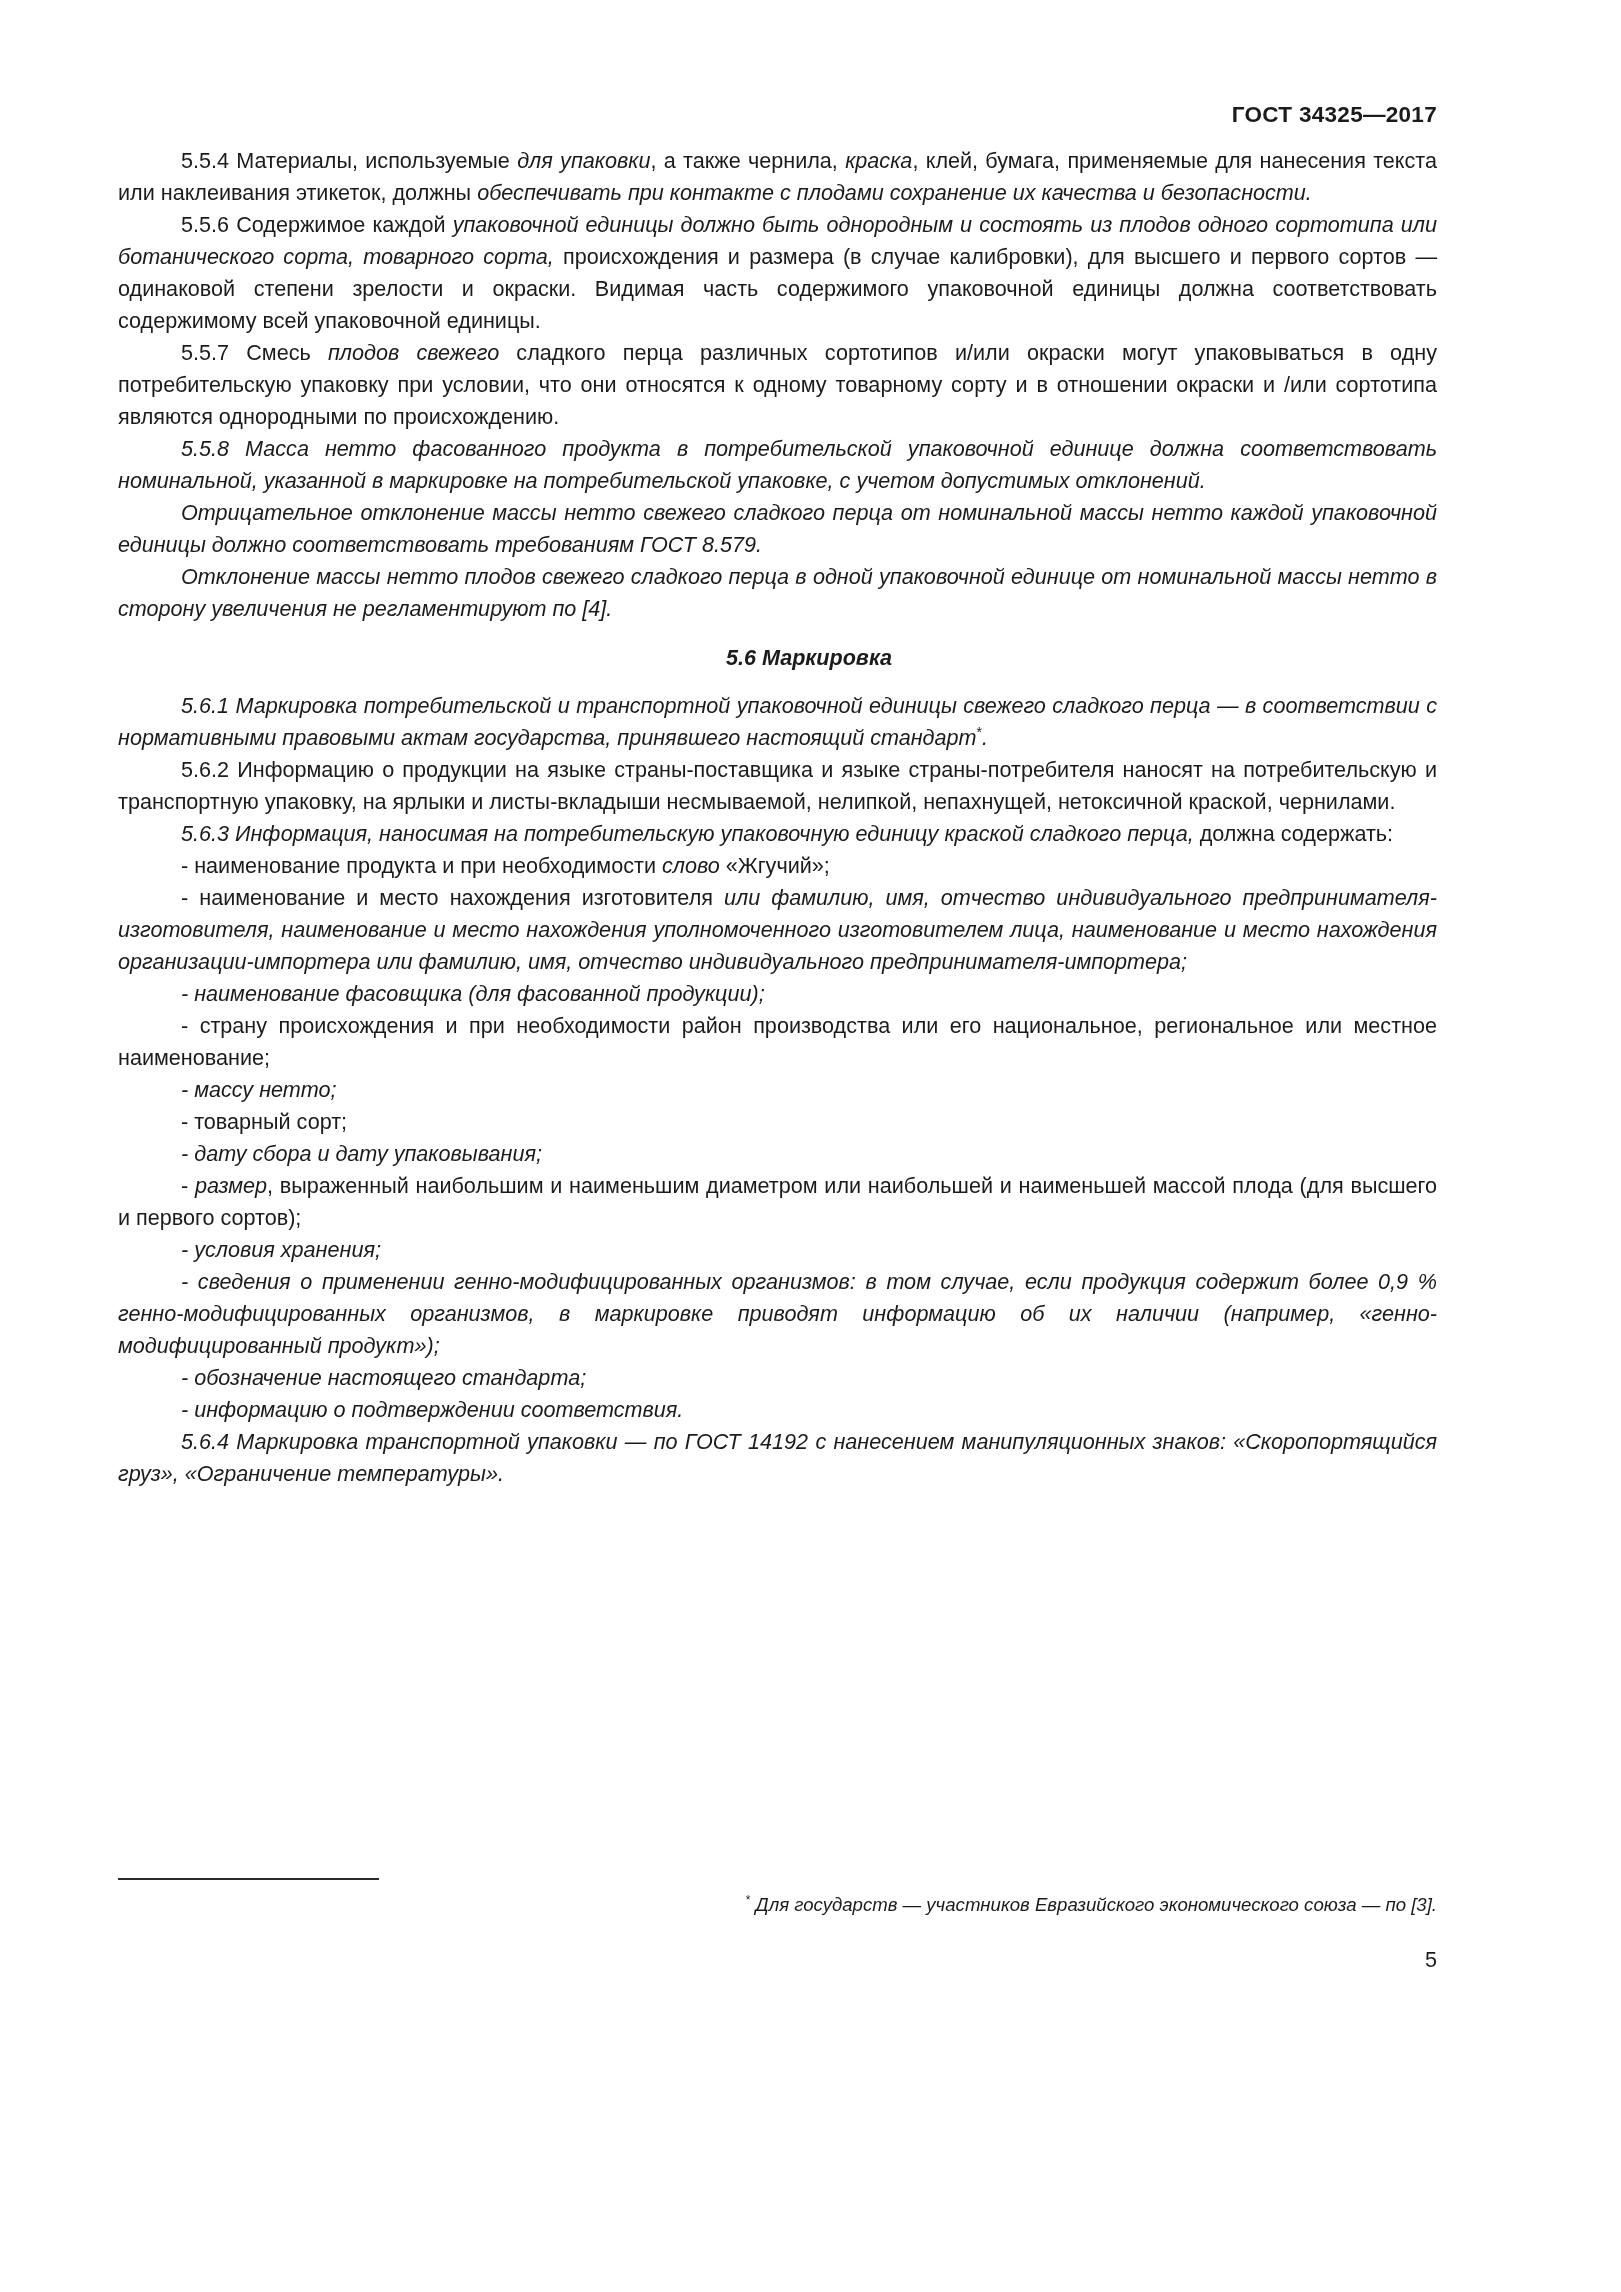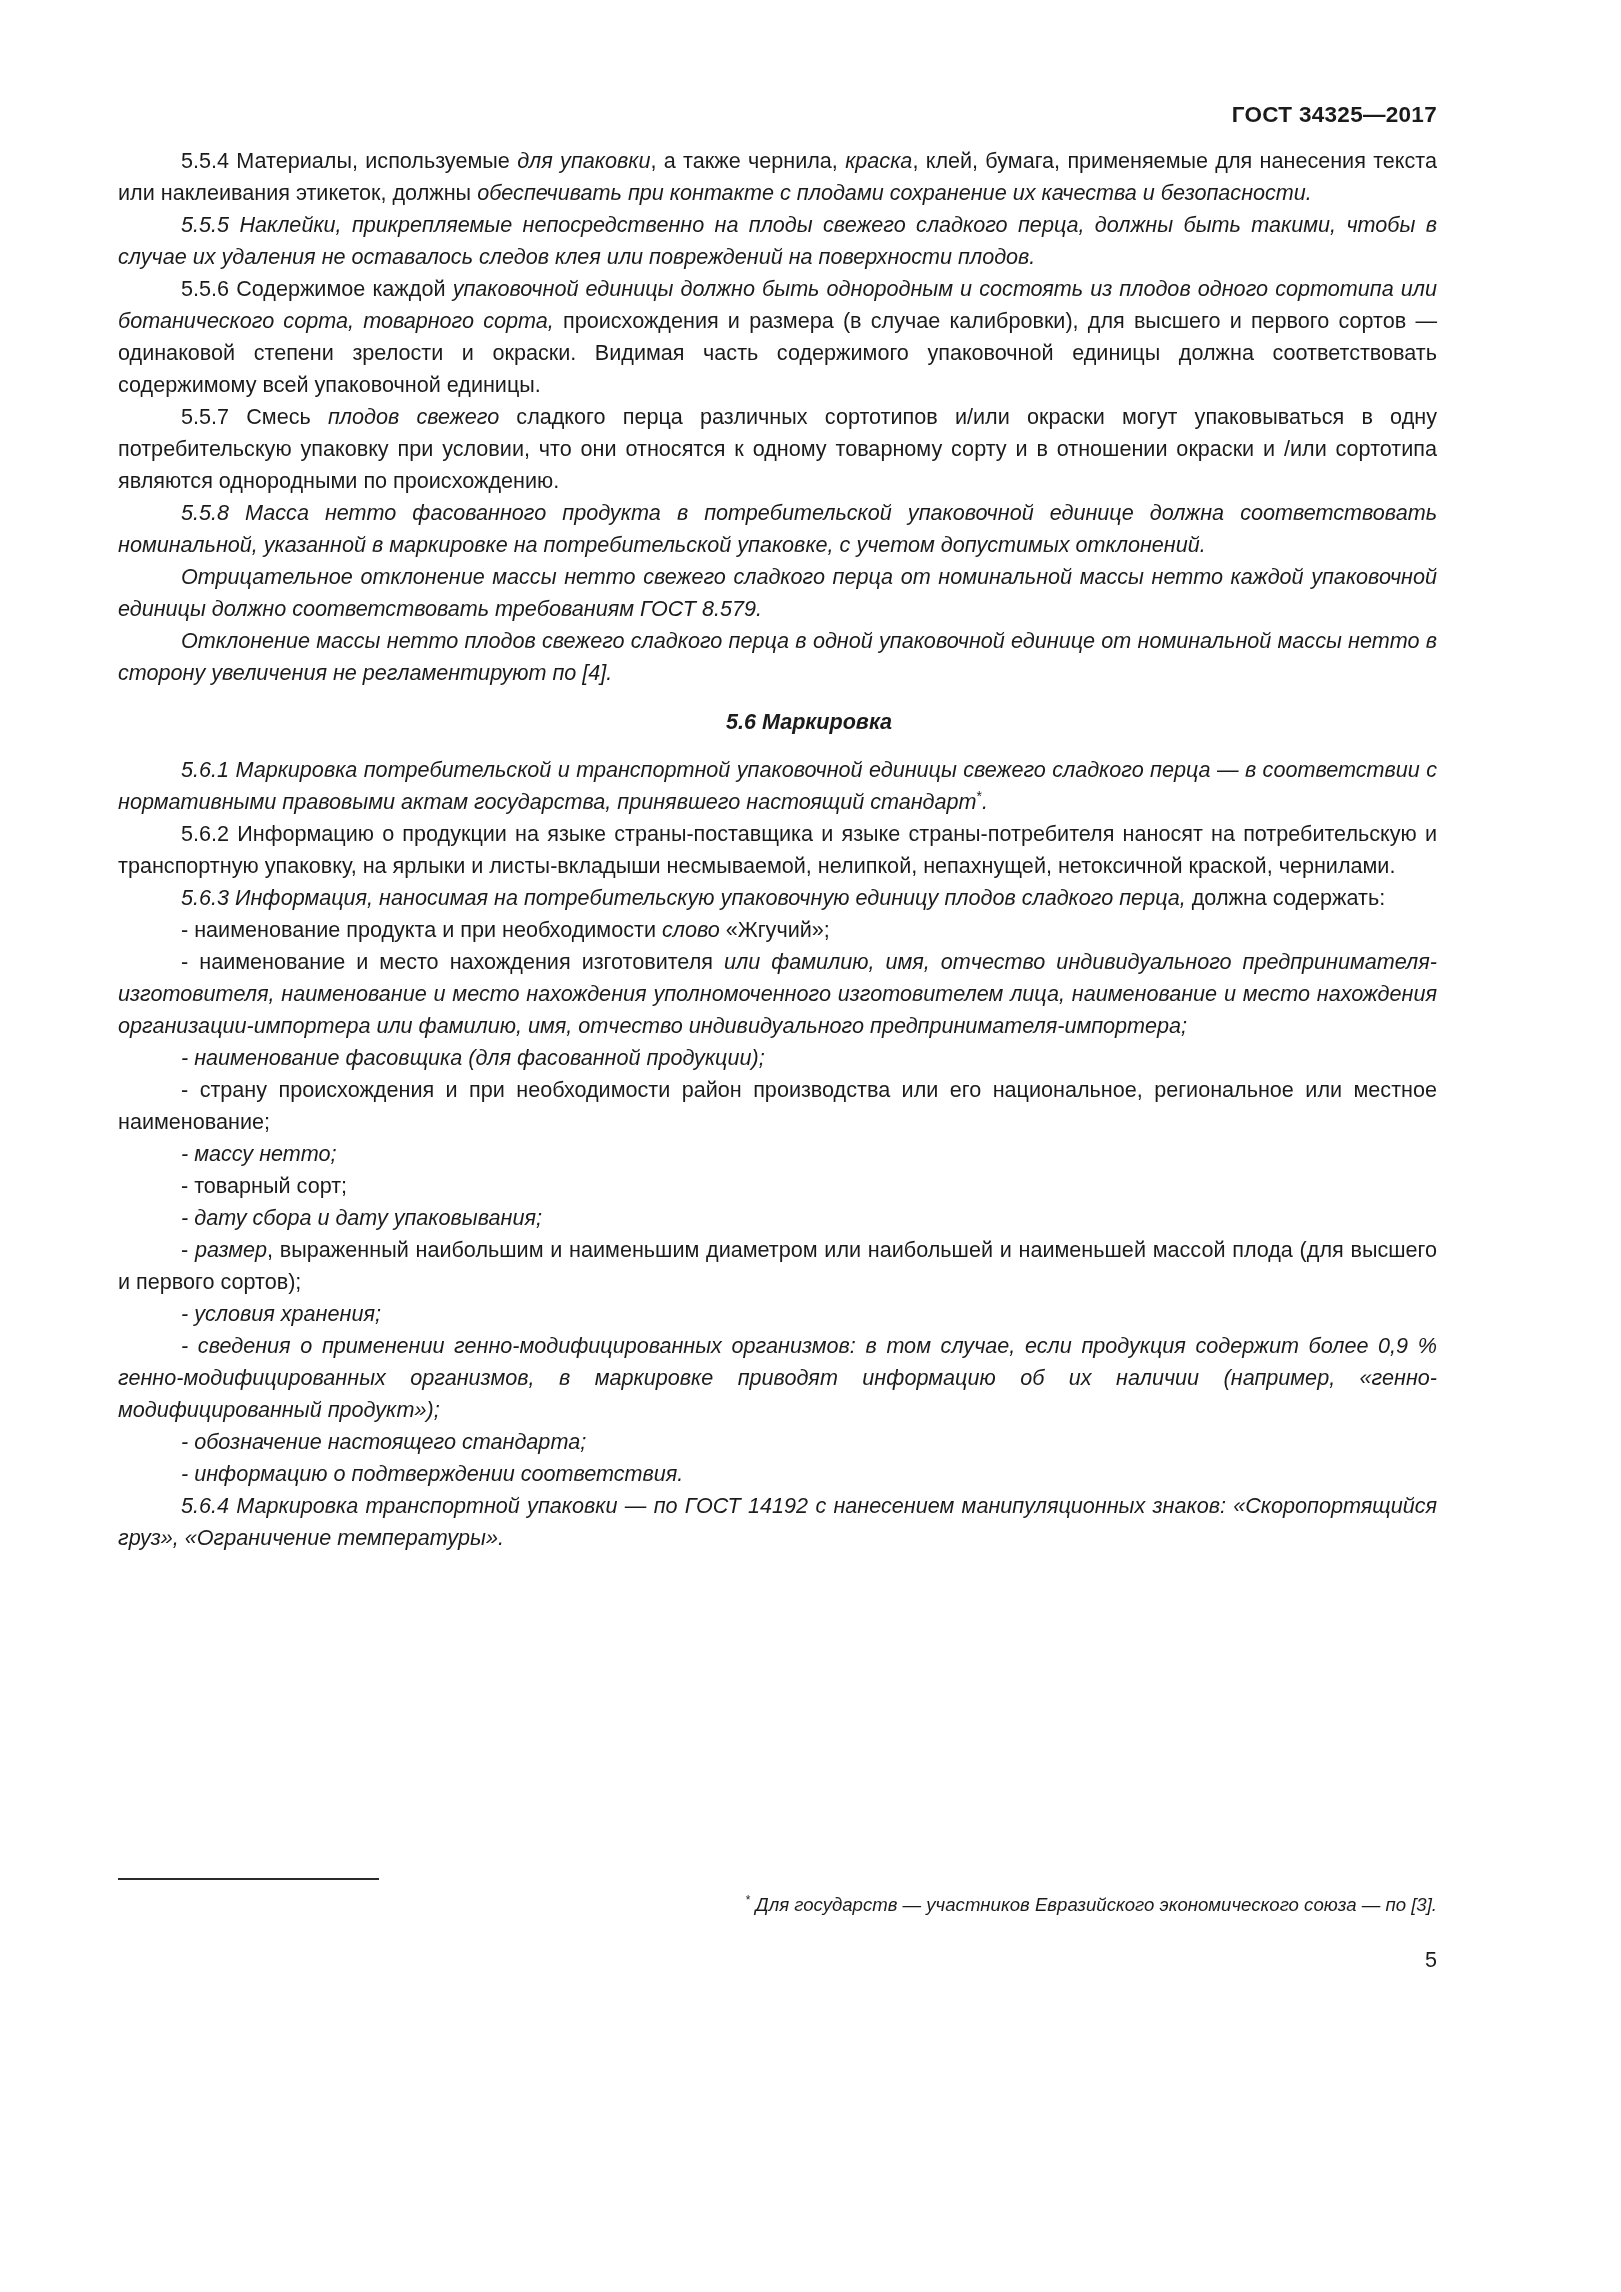--- a/index.html
+++ b/index.html
@@ -77,30 +77,29 @@
 </style>
 </head>
 <body>
 
 <div class="page">
 
   <div class="doc-header">ГОСТ 34325—2017</div>
 
   <div class="content">
       <p class="p"><span>5.5.4 Материалы, используемые </span><span class="it">для упаковки</span><span>, а также чернила, </span><span class="it">краска</span><span>, клей, бумага, применяемые для нанесения текста или наклеивания этикеток, должны </span><span class="it">обеспечивать при контакте с плодами сохранение их качества и безопасности.</span></p>
-      <p class="p"><span class="it">5.5.5 Наклейки, прикрепляемые непосредственно на плоды свежего сладкого перца, должны быть такими, чтобы в случае их удаления не оставалось следов клея или повреждений на поверхности плодов.</span></p>
       <p class="p"><span>5.5.6 Содержимое каждой </span><span class="it">упаковочной единицы должно быть однородным и состоять из плодов одного сортотипа или ботанического сорта, товарного сорта,</span><span> происхождения и размера (в случае калибровки), для высшего и первого сортов — одинаковой степени зрелости и окраски. Видимая часть содержимого упаковочной единицы должна соответствовать содержимому всей упаковочной единицы.</span></p>
       <p class="p"><span>5.5.7 Смесь </span><span class="it">плодов свежего</span><span> сладкого перца различных сортотипов и/или окраски могут упаковываться в одну потребительскую упаковку при условии, что они относятся к одному товарному сорту и в отношении окраски и /или сортотипа являются однородными по происхождению.</span></p>
       <p class="p"><span class="it">5.5.8 Масса нетто фасованного продукта в потребительской упаковочной единице должна соответствовать номинальной, указанной в маркировке на потребительской упаковке, с учетом допустимых отклонений.</span></p>
       <p class="p"><span class="it">Отрицательное отклонение массы нетто свежего сладкого перца от номинальной массы нетто каждой упаковочной единицы должно соответствовать требованиям ГОСТ 8.579.</span></p>
       <p class="p"><span class="it">Отклонение массы нетто плодов свежего сладкого перца в одной упаковочной единице от номинальной массы нетто в сторону увеличения не регламентируют по [4].</span></p>
       <p class="h"><span class="it bd">5.6 Маркировка</span></p>
       <p class="p"><span class="it">5.6.1 Маркировка потребительской и транспортной упаковочной единицы свежего сладкого перца — в соответствии с нормативными правовыми актам государства, принявшего настоящий стандарт</span><sup>*</sup><span class="it">.</span></p>
       <p class="p"><span>5.6.2 Информацию о продукции на языке страны-поставщика и языке страны-потребителя наносят на потребительскую и транспортную упаковку, на ярлыки и листы-вкладыши несмываемой, нелипкой, непахнущей, нетоксичной краской, чернилами.</span></p>
-      <p class="p"><span class="it">5.6.3 Информация, наносимая на потребительскую упаковочную единицу плодов сладкого перца,</span><span> должна содержать:</span></p>
+      <p class="p"><span class="it">5.6.3 Информация, наносимая на потребительскую упаковочную единицу краской сладкого перца,</span><span> должна содержать:</span></p>
       <p class="li"><span>- наименование продукта и при необходимости </span><span class="it">слово</span><span> «Жгучий»;</span></p>
       <p class="li"><span>- наименование и место нахождения изготовителя </span><span class="it">или фамилию, имя, отчество индивидуального предпринимателя-изготовителя, наименование и место нахождения уполномоченного изготовителем лица, наименование и место нахождения организации-импортера или фамилию, имя, отчество индивидуального предпринимателя-импортера;</span></p>
       <p class="li"><span class="it">- наименование фасовщика (для фасованной продукции);</span></p>
       <p class="li"><span>- страну происхождения и при необходимости район производства или его национальное, региональное или местное наименование;</span></p>
       <p class="li"><span class="it">- массу нетто;</span></p>
       <p class="li"><span>- товарный сорт;</span></p>
       <p class="li"><span class="it">- дату сбора и дату упаковывания;</span></p>
       <p class="li"><span>- </span><span class="it">размер</span><span>, выраженный наибольшим и наименьшим диаметром или наибольшей и наименьшей массой плода (для высшего и первого сортов);</span></p>
       <p class="li"><span class="it">- условия хранения;</span></p>
       <p class="li"><span class="it">- сведения о применении генно-модифицированных организмов: в том случае, если продукция содержит более 0,9 % генно-модифицированных организмов, в маркировке приводят информацию об их наличии (например, «генно-модифицированный продукт»);</span></p>

